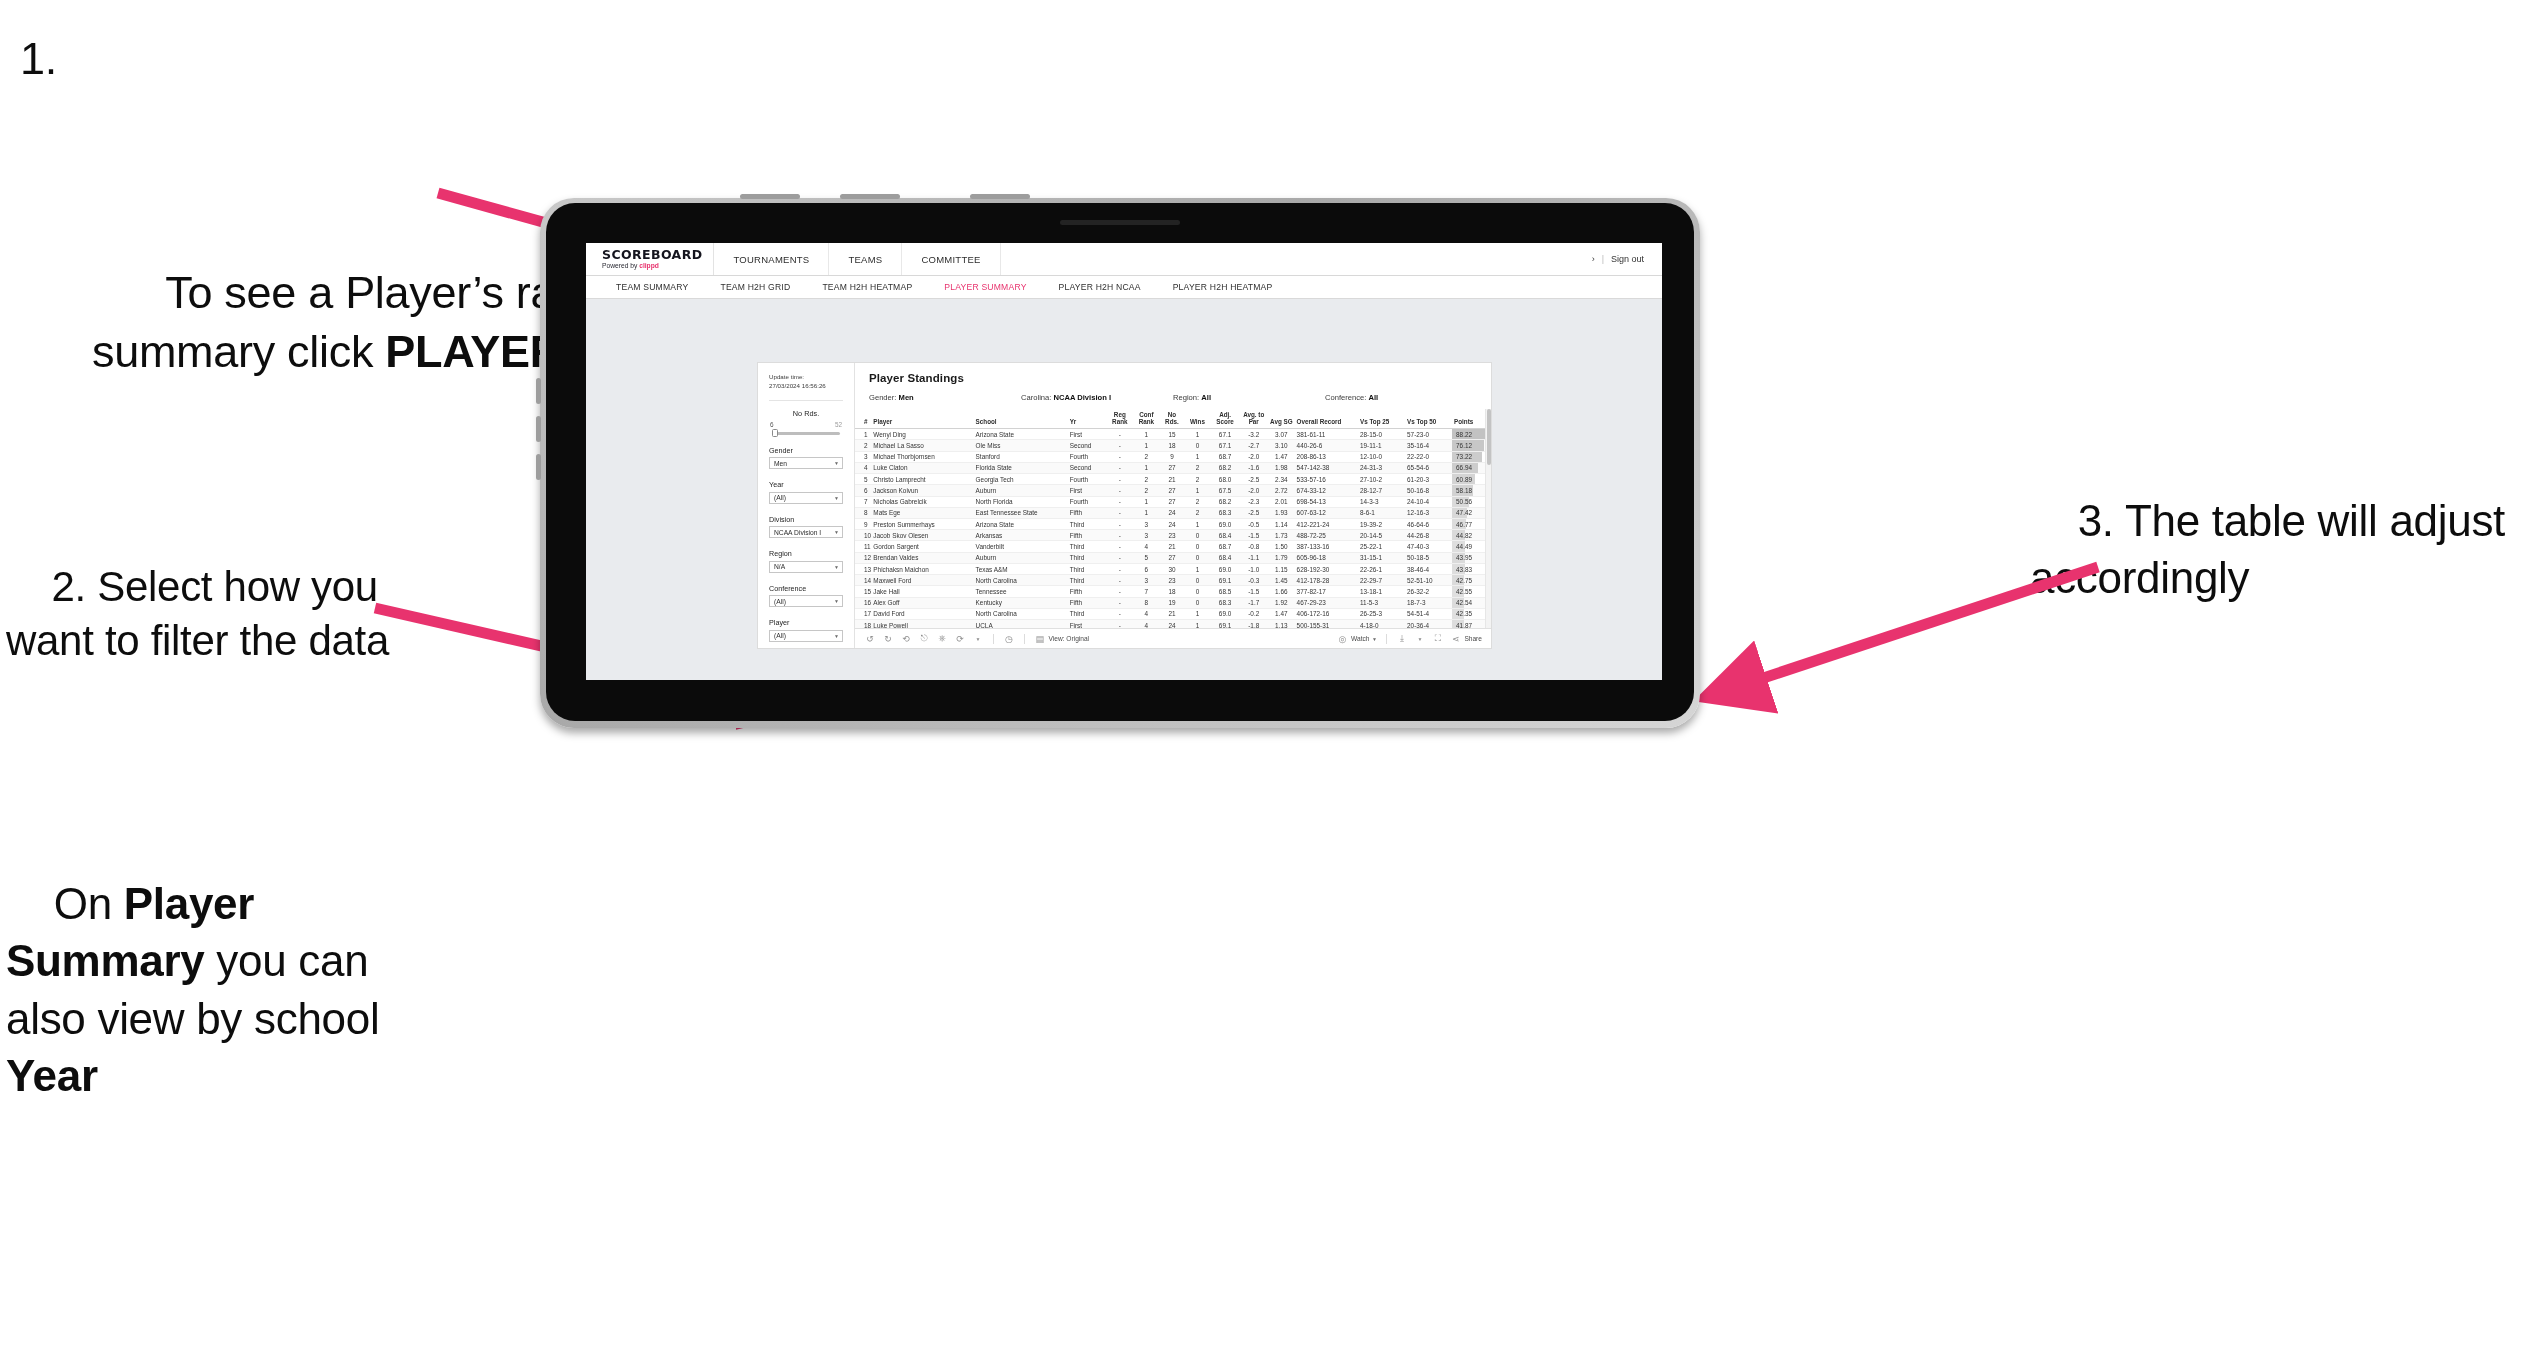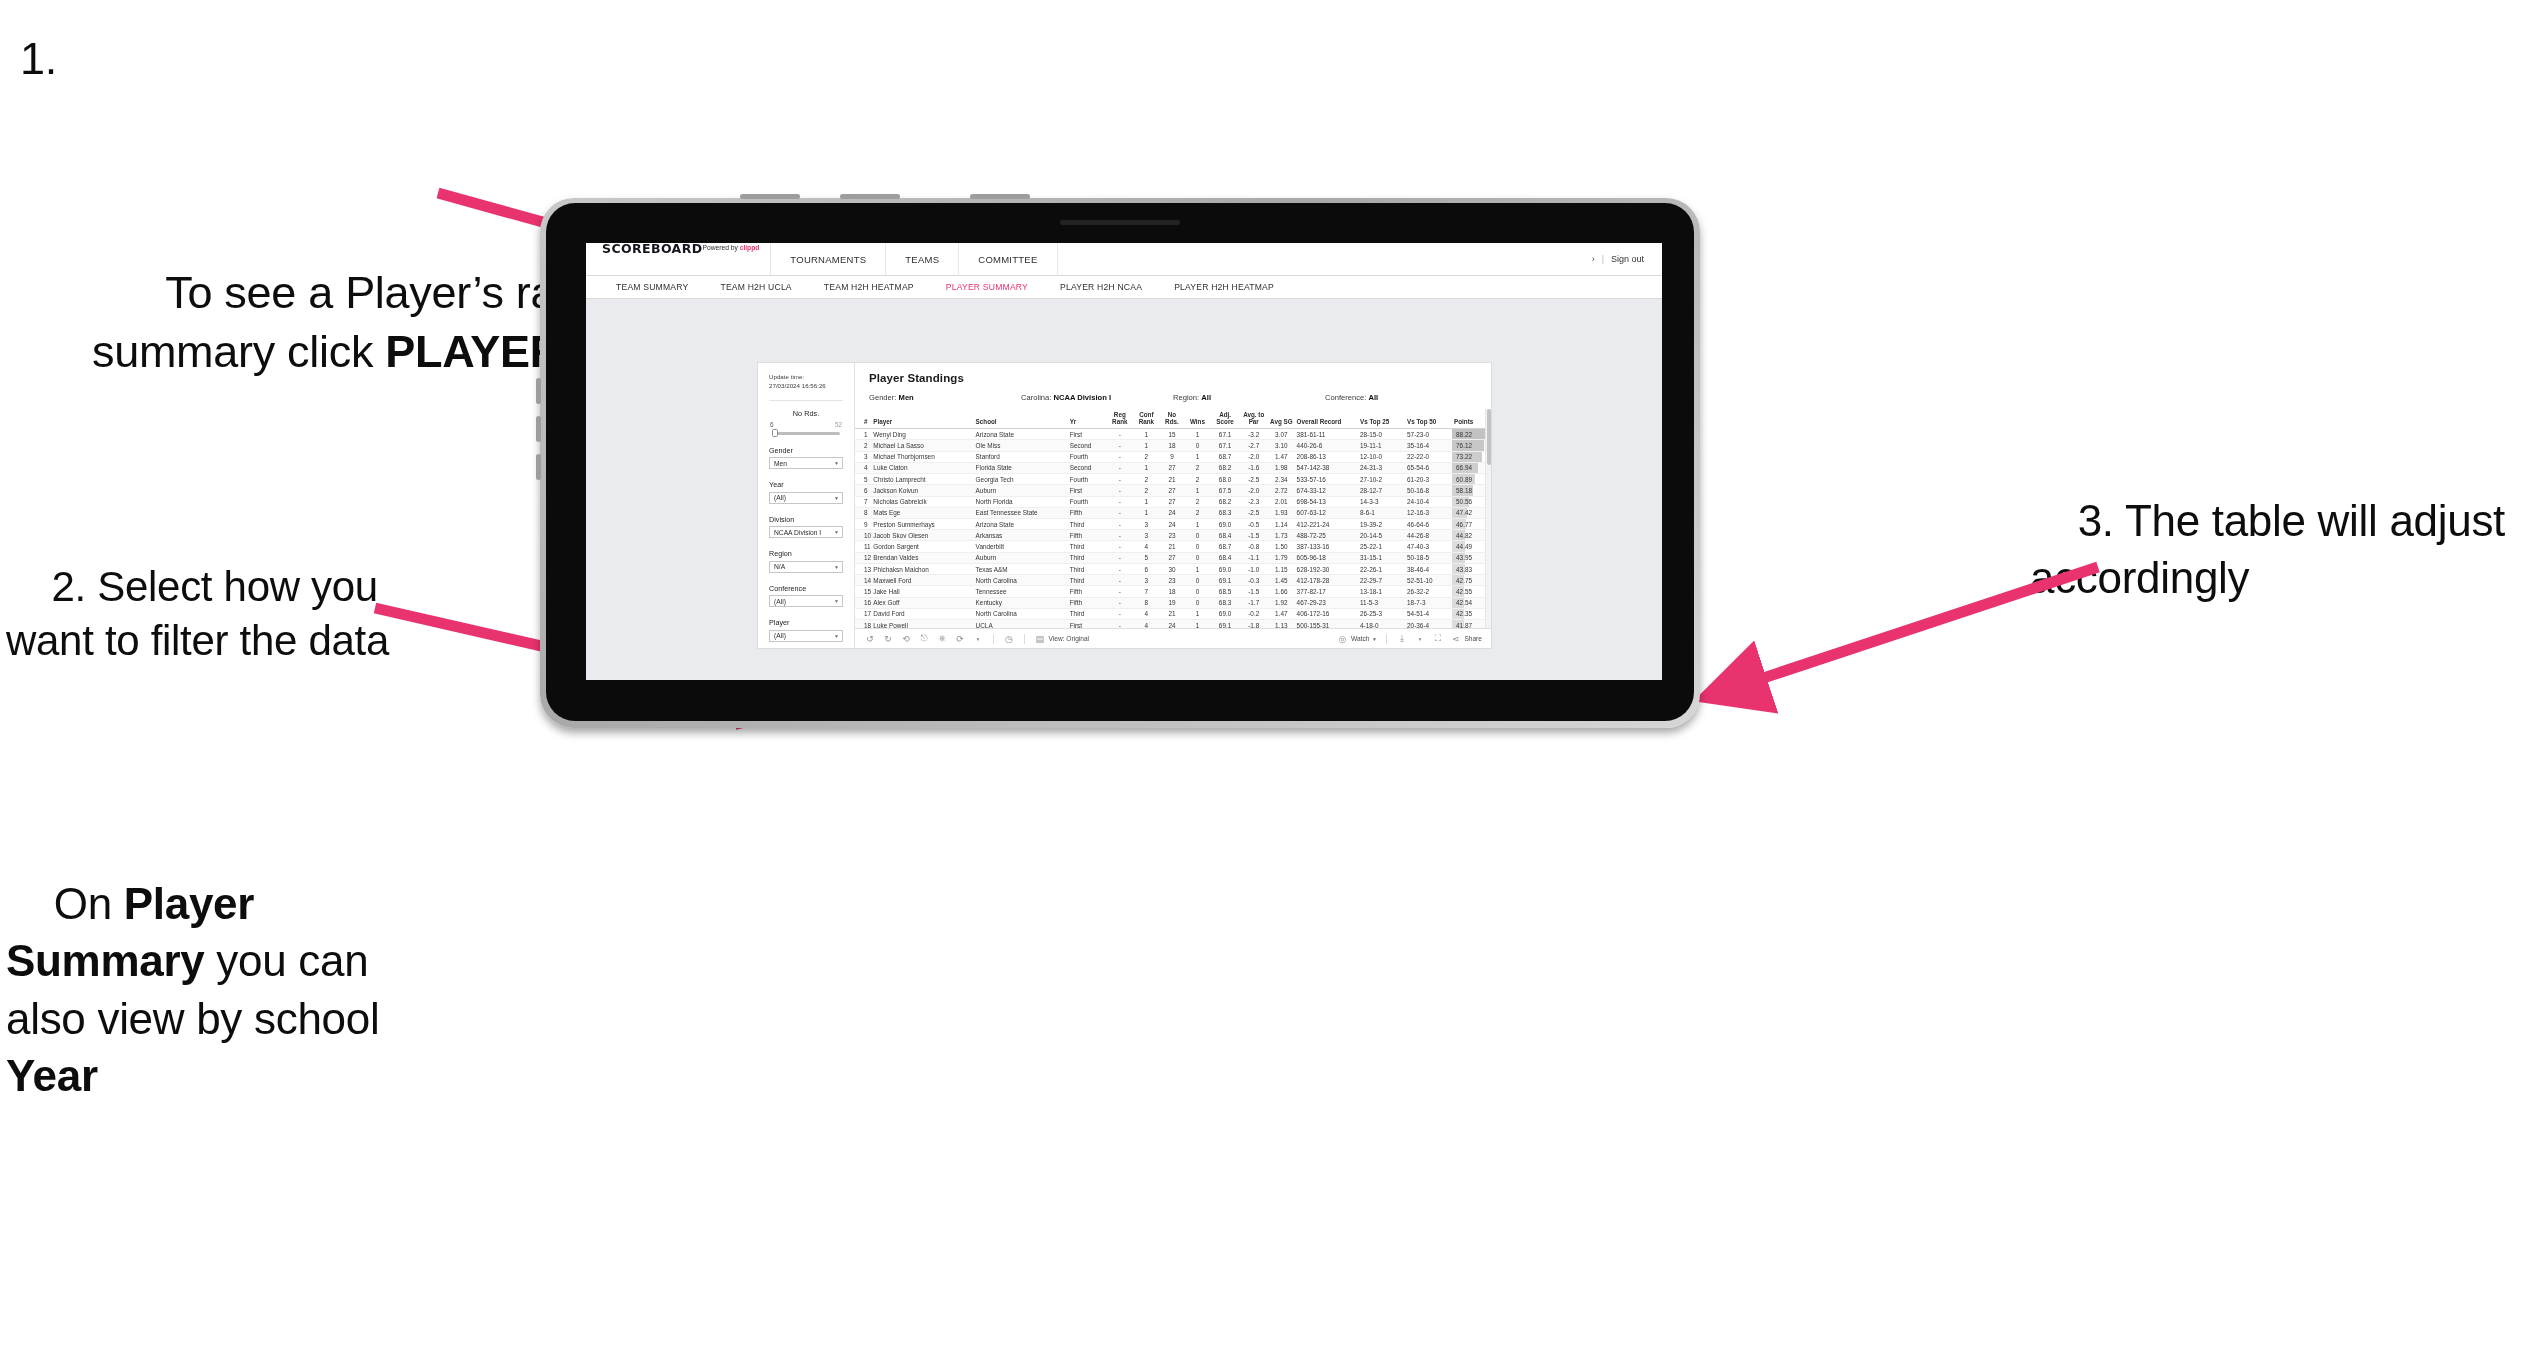--- a/index.html
+++ b/index.html
@@ -69,21 +69,21 @@
   #tb2 { left: 300px; width: 60px; }
   #tb3 { left: 430px; width: 60px; }
 
   
   .app-header {
     display: flex; align-items: stretch;
     height: 33px; background: #fff;
     border-bottom: 1px solid #d8d8d8;
   }
   .logo-box {
-    display: flex; flex-direction: row; justify-content: center;
+    display: flex; flex-direction: column; justify-content: center;
     padding: 0 11px 0 16px; border-right: 1px solid #e3e3e3;
   }
   .logo-main {
     font-family: "DejaVu Sans", sans-serif;
     font-weight: 700; font-size: 12.5px; letter-spacing: .4px;
     color: #15151e; line-height: 1;
   }
   .logo-sub { font-size: 6.7px; color: #2a2a33; margin-top: 1.5px; line-height: 1; }
   .logo-sub .brand { color: #e8336e; font-weight: 700; }
   .top-nav { display: flex; align-items: center; }
@@ -296,21 +296,21 @@
           <div class="hdr-spacer"></div>
           <div class="hdr-right">
             <span>›</span>
             <span class="sep">|</span>
             <span>Sign out</span>
           </div>
         </div>
 
         <div class="sub-nav">
           <div class="sub-nav-item">TEAM SUMMARY</div>
-          <div class="sub-nav-item">TEAM H2H UCLA</div>
+          <div class="sub-nav-item">TEAM H2H GRID</div>
           <div class="sub-nav-item">TEAM H2H HEATMAP</div>
           <div class="sub-nav-item active">PLAYER SUMMARY</div>
           <div class="sub-nav-item">PLAYER H2H NCAA</div>
           <div class="sub-nav-item">PLAYER H2H HEATMAP</div>
         </div>
 
         <div class="workspace">
           <div class="viz-card">
 
             <aside class="rail">

